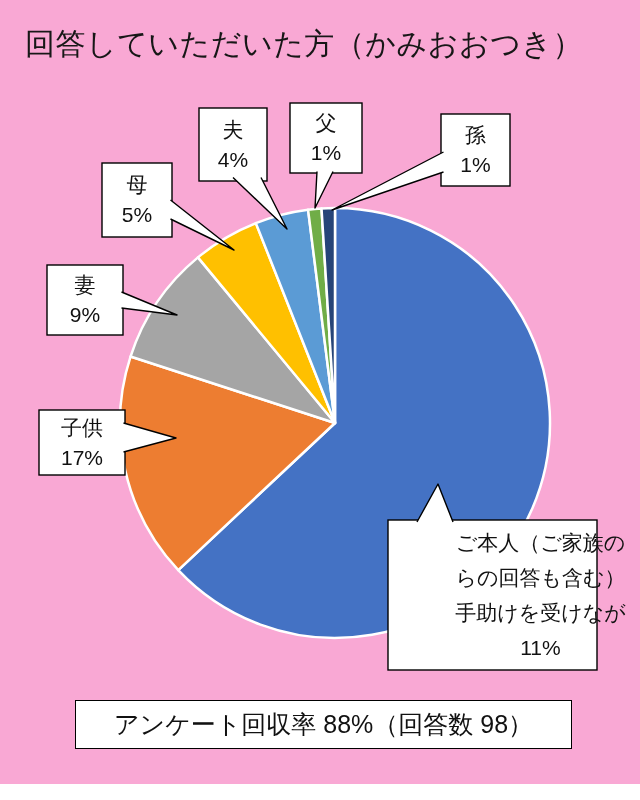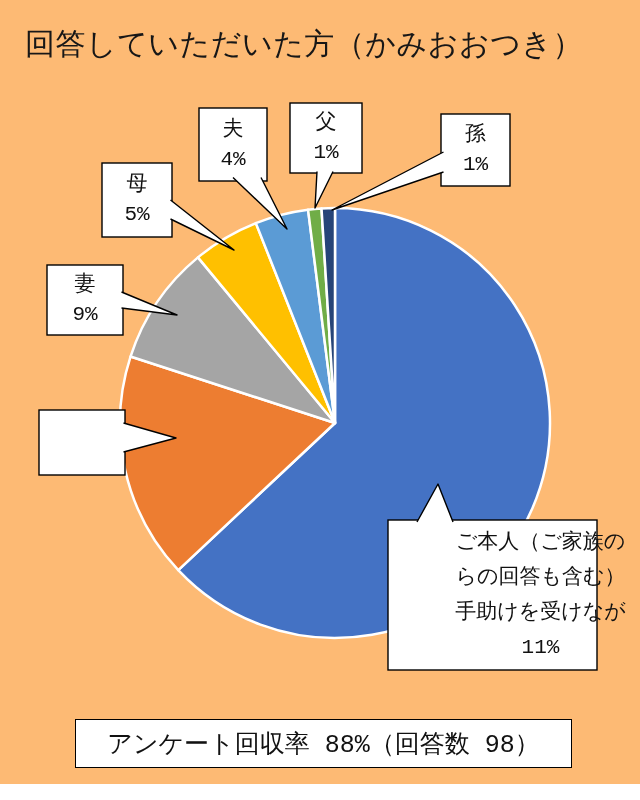--- a/index.html
+++ b/index.html
@@ -1,31 +1,31 @@
 <!DOCTYPE html>
 <html><head>
 <meta charset="utf-8">
 <style>
   html,body{margin:0;padding:0;background:#fff;}
   .canvas{
-    position:relative;width:640px;height:784px;background:#fdba74;overflow:hidden;
-    font-family:Liberation Mono, monospace;color:#171717;
+    position:relative;width:640px;height:784px;background:#f9a8d4;overflow:hidden;
+    font-family:Liberation Sans, sans-serif;color:#171717;
   }
   .title{
     position:absolute;left:0;top:24px;width:608px;text-align:center;
     font-size:30px;letter-spacing:.5px;color:#171717;
   }
   svg.layer{position:absolute;left:0;top:0;}
   .co{
     position:absolute;display:flex;flex-direction:column;justify-content:center;
     align-items:center;text-align:center;font-size:21px;line-height:30px;color:#111;
   }
   .co.big{font-size:21px;line-height:35px;}
   .footer{
-    position:absolute;left:75px;top:719px;width:495px;height:47px;
+    position:absolute;left:75px;top:700px;width:495px;height:47px;
     border:1.5px solid #000;background:#fff;display:flex;align-items:center;
     justify-content:center;font-size:25px;color:#111;
   }
   .shape{fill:#fff;stroke:#000;stroke-width:1.4;}
   .pointer{fill:#fff;stroke:#000;stroke-width:1.4;stroke-linejoin:round;}
 </style>
 </head>
 <body>
 
 <div class="canvas">
@@ -78,20 +78,24 @@
     <div>1%</div>
   </div>
   <div class="co" style="left:102px;top:163px;width:70px;height:74px;">
     <div>母</div>
     <div>5%</div>
   </div>
   <div class="co" style="left:47px;top:265px;width:76px;height:70px;">
     <div>妻</div>
     <div>9%</div>
   </div>
+  <div class="co" style="left:39px;top:410px;width:86px;height:65px;">
+    <div>子供</div>
+    <div>17%</div>
+  </div>
   <div class="co big" style="left:388px;top:520px;width:209px;height:150px;margin-left:48px;">
     <div>ご本人（ご家族の</div>
     <div>らの回答も含む）</div>
     <div>手助けを受けなが</div>
     <div>11%</div>
   </div>
 
   <div class="footer">
     <span>アンケート回収率 88%（回答数 98）</span>
   </div>

